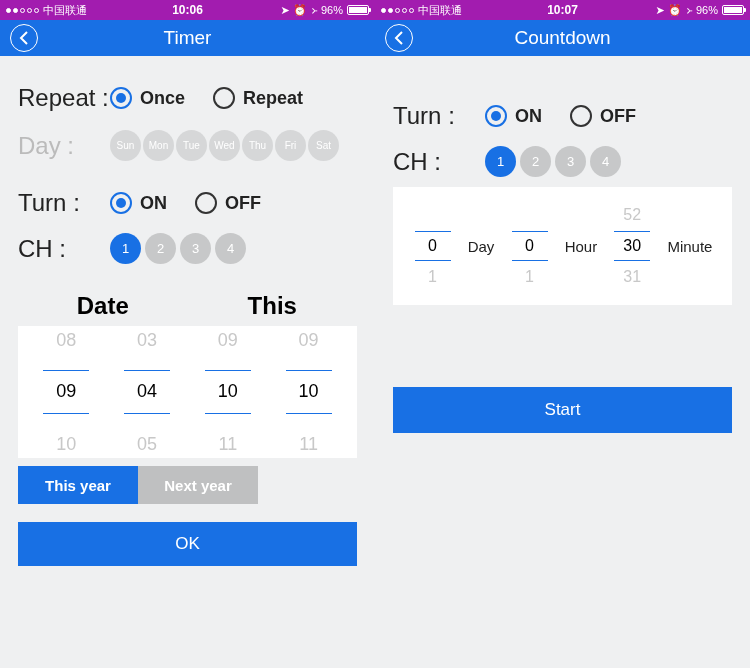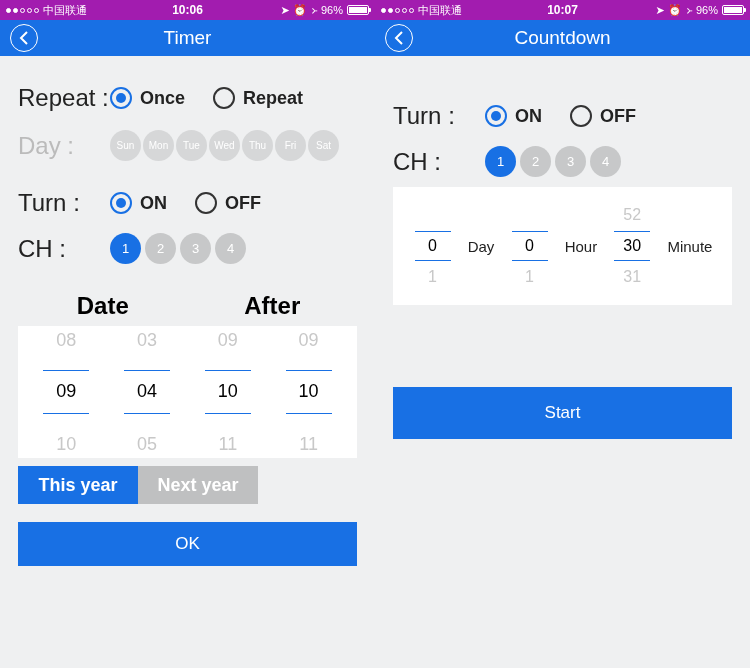--- a/index.html
+++ b/index.html
@@ -37,32 +37,32 @@
 .ch { width: 31px; height: 31px; border-radius: 50%; background: #c7c8c9; color: #fff; font-size: 13px; display: flex; align-items: center; justify-content: center; cursor: pointer; }
 .ch.selected { background: #1870e4; }
 .dt-header { display: flex; margin-top: 28px; }
 .dt-header span { flex: 1; text-align: center; font-size: 24px; font-weight: 600; color: #000; }
 .picker { background: #fff; margin-top: 6px; height: 132px; display: flex; padding: 0 8px; position: relative; }
 .picker-split { flex: 1; display: flex; }
 .picker-col { flex: 1; display: flex; flex-direction: column; align-items: center; justify-content: center; gap: 18px; }
 .picker-val { font-size: 18px; color: #c8c8c8; height: 24px; line-height: 24px; width: 46px; text-align: center; }
 .picker-val.active { color: #000; border-top: 1.5px solid #1870e4; border-bottom: 1.5px solid #1870e4; padding: 8px 0; height: 44px; line-height: 24px; }
 .year-tabs { display: flex; margin-top: 8px; width: 240px; }
-.year-tab { flex: 1; height: 38px; display: flex; align-items: center; justify-content: center; font-size: 18px; font-weight: 600; cursor: pointer; }
+.year-tab { flex: 1; height: 38px; display: flex; align-items: center; justify-content: center; font-size: 15px; font-weight: 600; cursor: pointer; }
 .year-tab.active { background: #1870e4; color: #fff; }
 .year-tab.inactive { background: #bfc0c1; color: #fff; }
 .ok-btn { margin: 18px 0 0 0; height: 44px; background: #1870e4; color: #fff; display: flex; align-items: center; justify-content: center; font-size: 17px; cursor: pointer; text-align: center; }
 .after-label { color: #9b9b9b; font-size: 15px; margin-top: 56px; margin-left: 18px; }
 .after-picker { background: #fff; margin-top: 10px; height: 118px; display: flex; align-items: center; justify-content: space-around; padding: 0 12px; }
 .after-col { display: flex; flex-direction: column; align-items: center; gap: 6px; width: 40px; }
 .after-val { font-size: 16px; color: #c8c8c8; height: 20px; line-height: 20px; width: 36px; text-align: center; }
 .after-val.active { color: #000; border-top: 1.5px solid #1870e4; border-bottom: 1.5px solid #1870e4; padding: 4px 0; height: 30px; }
 .after-val.empty { visibility: hidden; }
 .after-unit { font-size: 15px; color: #222; }
-.start-btn { margin: 82px 18px 0 18px; height: 52px; background: #1870e4; color: #fff; display: flex; align-items: center; justify-content: center; font-size: 17px; cursor: pointer; }
+.start-btn { margin: 82px 18px 0 18px; height: 46px; background: #1870e4; color: #fff; display: flex; align-items: center; justify-content: center; font-size: 17px; cursor: pointer; }
 .sb-icon { font-size: 11px; }
 </style>
 </head>
 <body>
 
 <div class="phone">
   <div class="statusbar">
     <div class="sb-left">
       <div class="dots">
         <span class="dot fill"></span>
@@ -139,21 +139,21 @@
       <span class="row-label">CH  :</span>
       <div class="chs">
         <span class="ch selected">1</span>
         <span class="ch">2</span>
         <span class="ch">3</span>
         <span class="ch">4</span>
       </div>
     </div>
     <div class="dt-header">
       <span>Date</span>
-      <span>After</span>
+      <span>This</span>
     </div>
     <div class="picker">
       <div class="picker-split">
         <div class="picker-col">
           <span class="picker-val">08</span>
           <span class="picker-val active">09</span>
           <span class="picker-val">10</span>
         </div>
         <div class="picker-col">
           <span class="picker-val">03</span>

